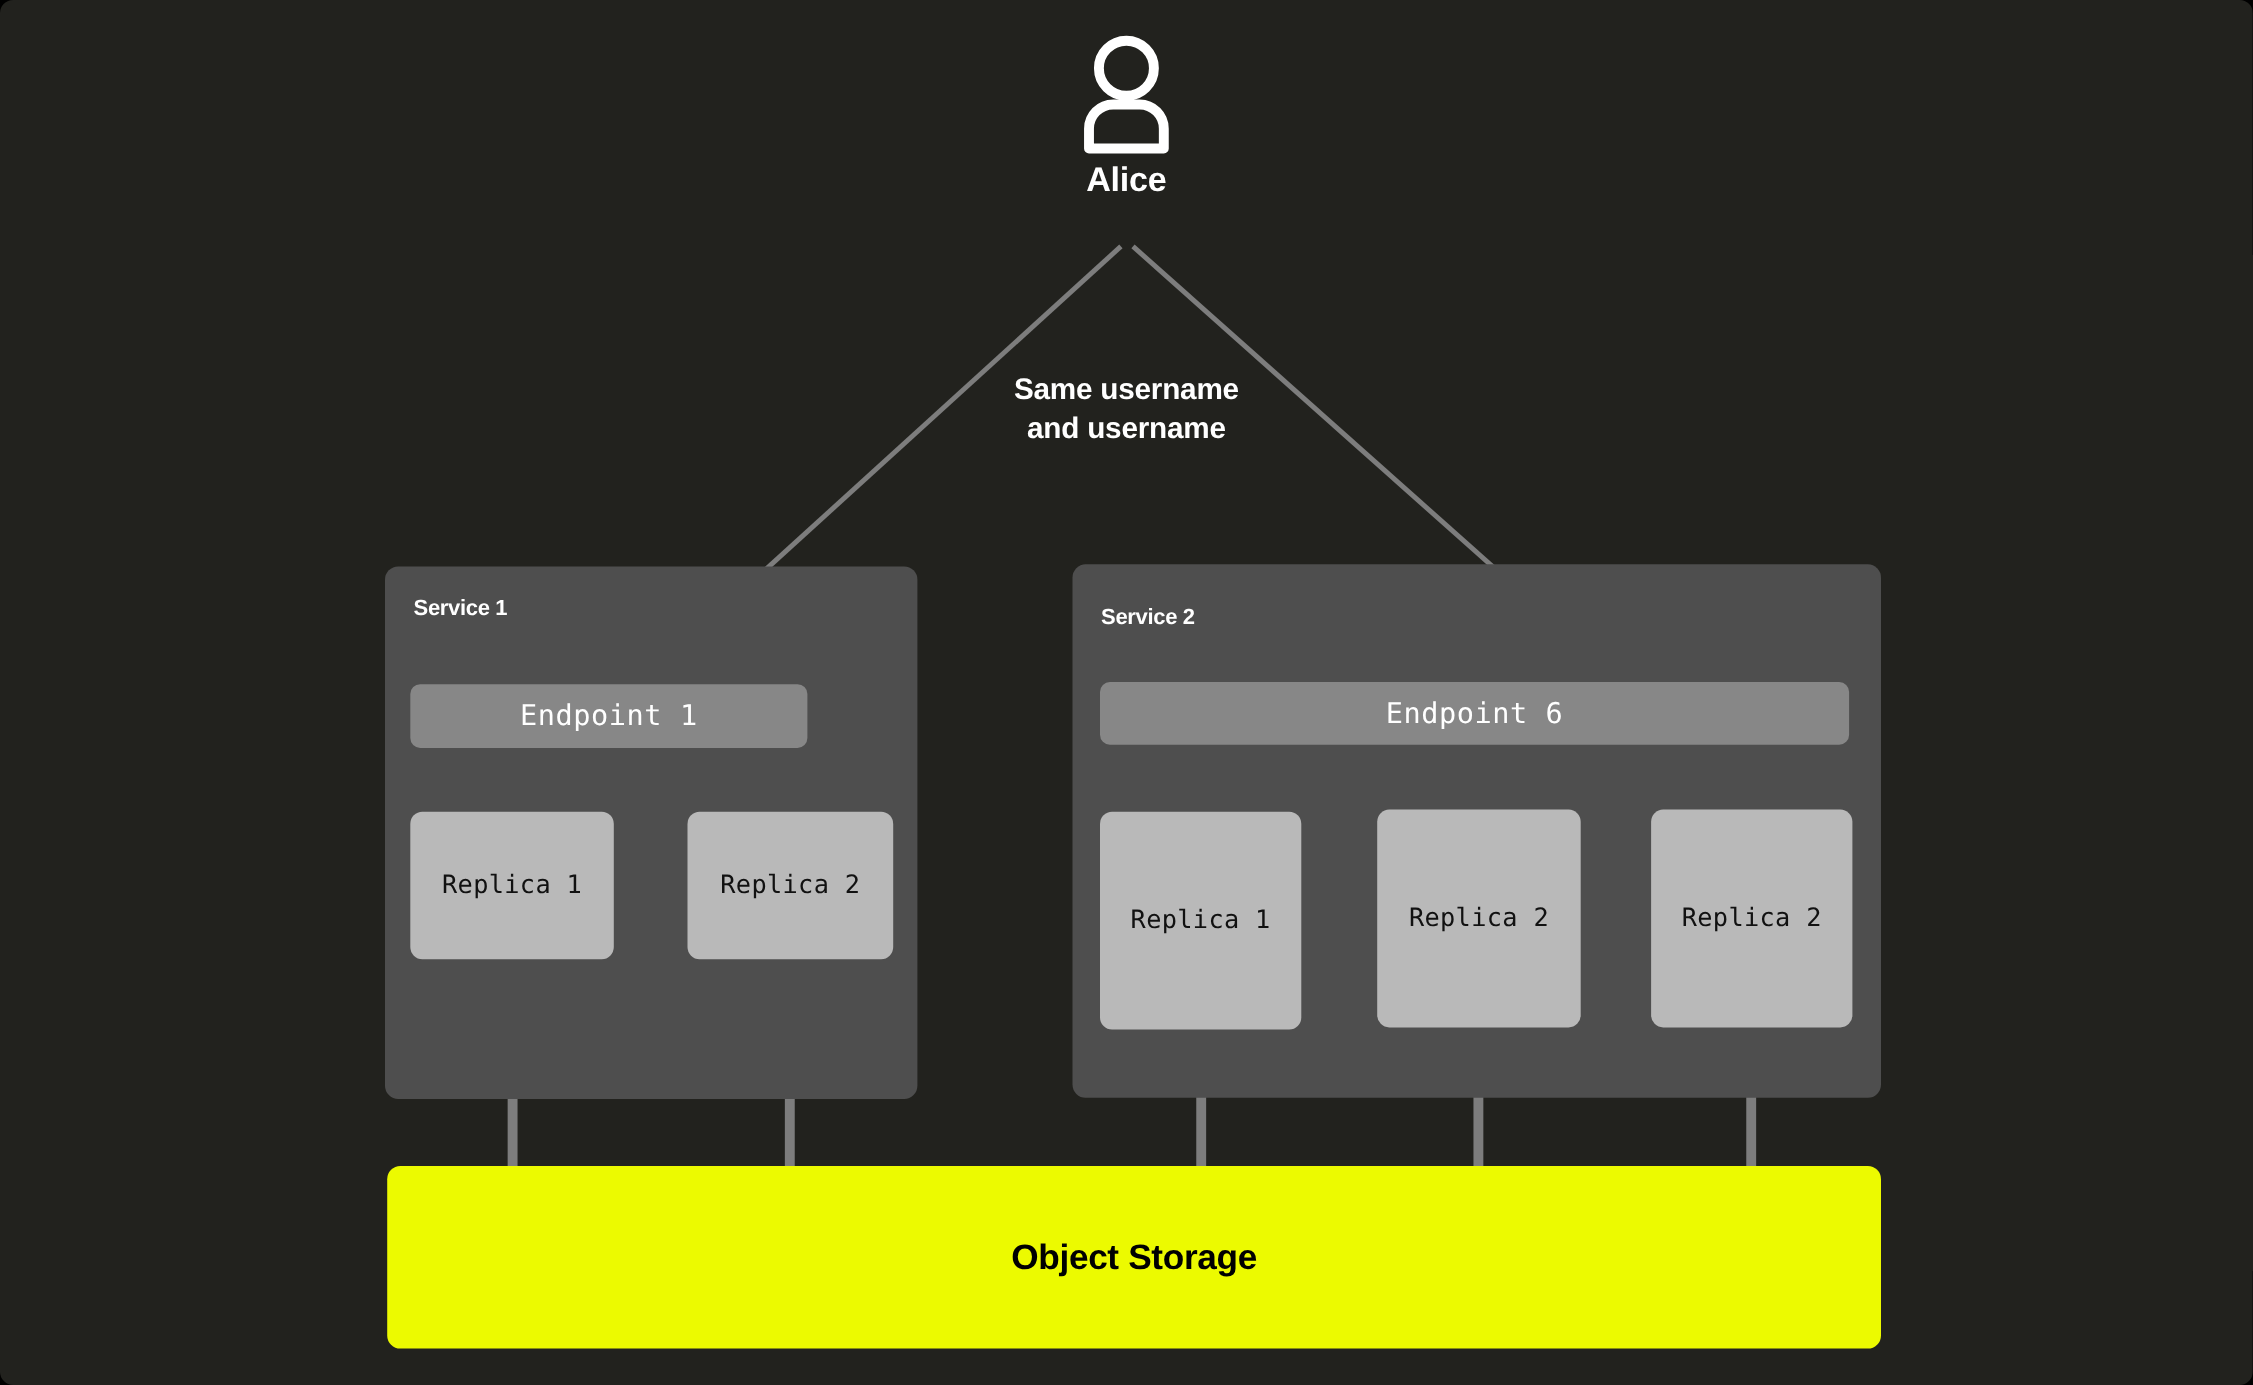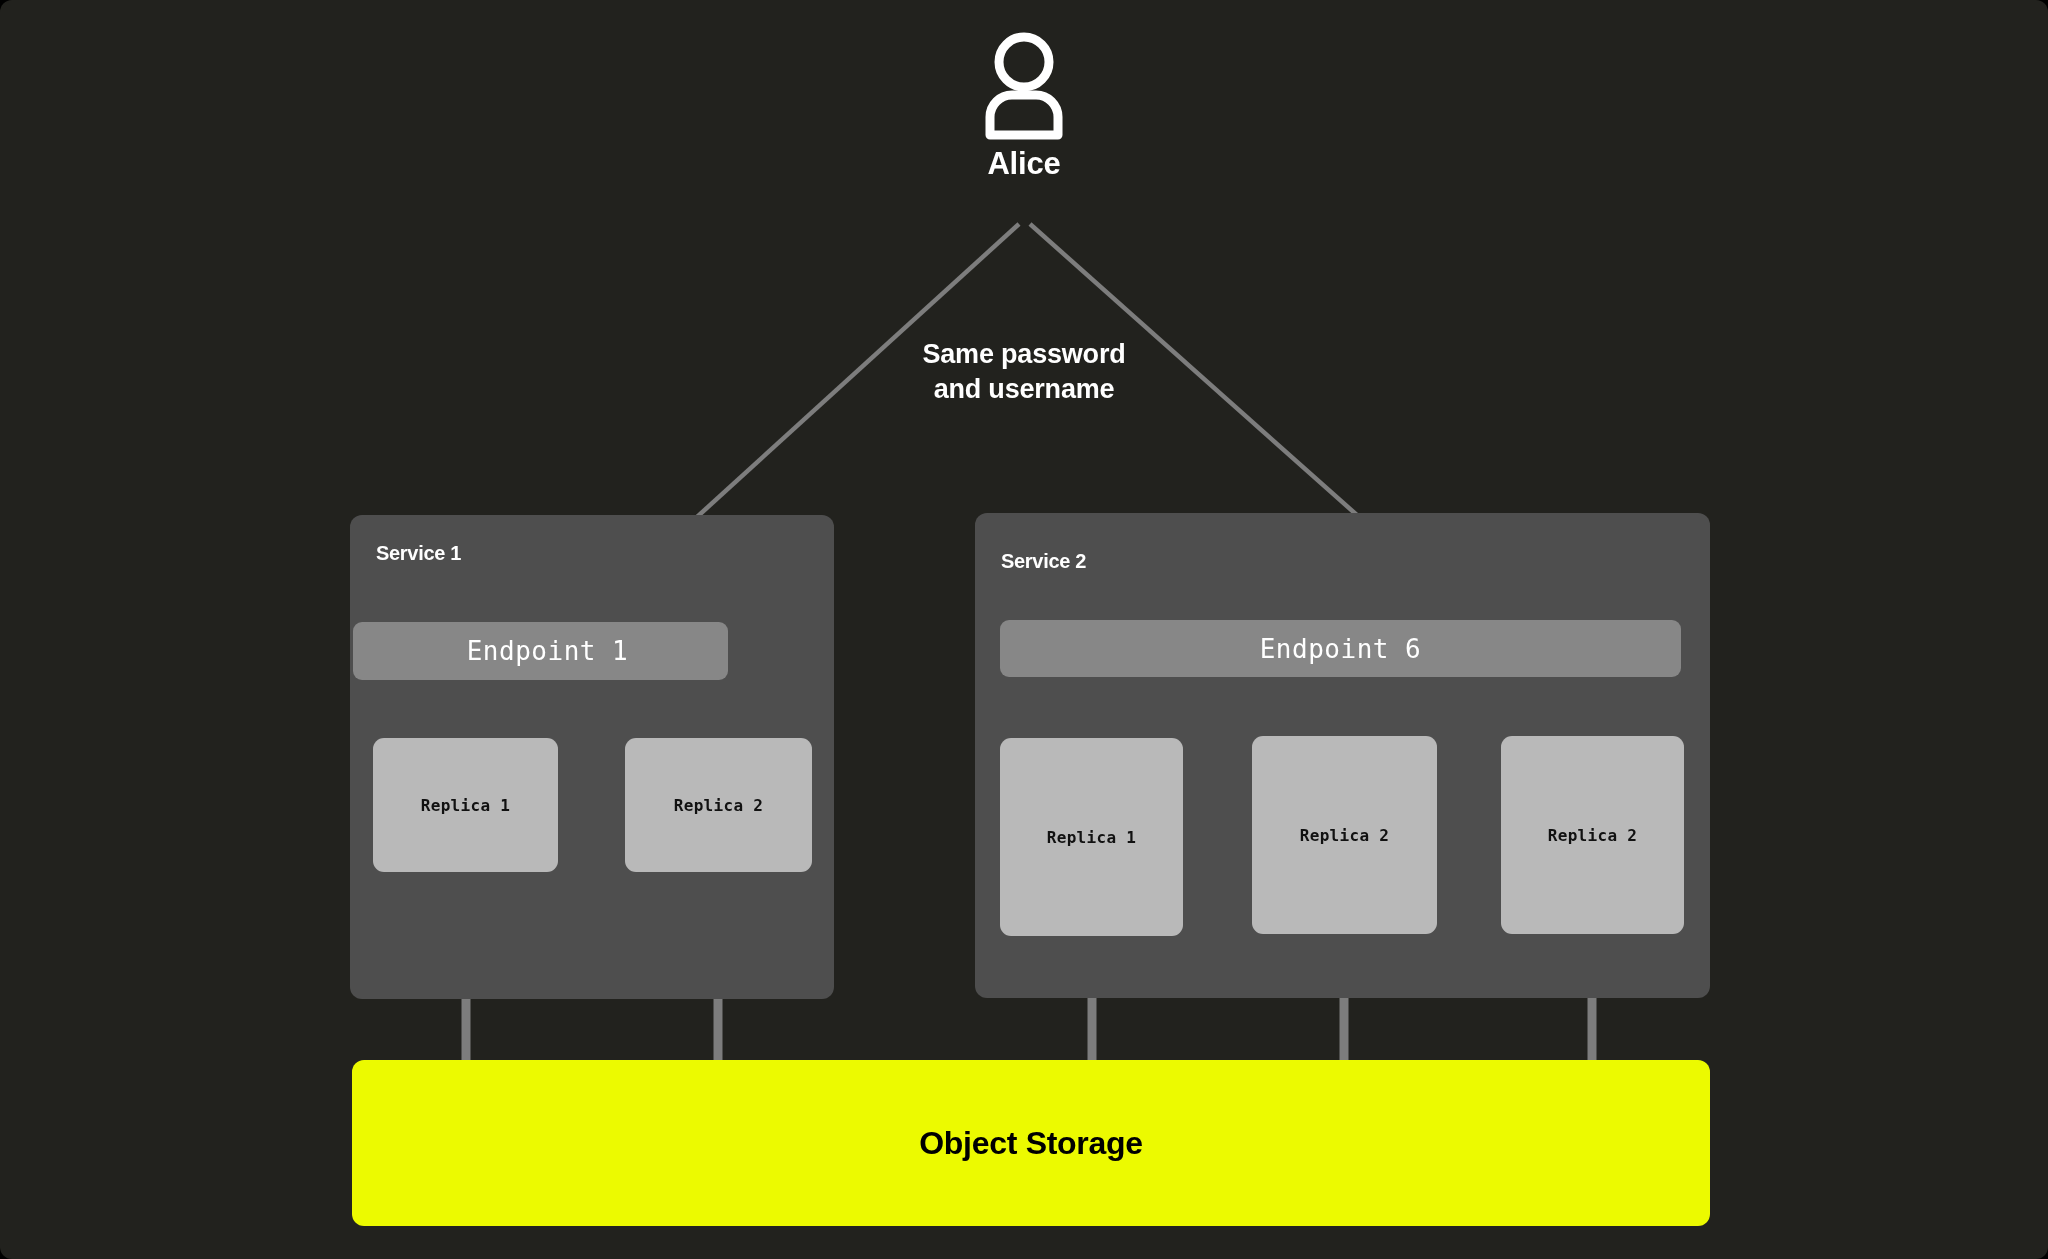--- a/index.html
+++ b/index.html
@@ -89,36 +89,35 @@
     background: #878787;
     border-radius: 9px;
     color: #ffffff;
     font-family: "DejaVu Sans Mono", "Liberation Mono", monospace;
     font-size: 26px;
     display: flex;
     align-items: center;
     justify-content: center;
     letter-spacing: 0.5px;
   }
-  #endpoint-1 { left: 353px; top: 622px; width: 361px; height: 58px; padding-left: 14px; }
+  #endpoint-1 { left: 373px; top: 622px; width: 361px; height: 58px; }
   #endpoint-2 { left: 1000px; top: 620px; width: 681px; height: 57px; }
 
   
   .replica-box {
     position: absolute;
     background: #b9b9b9;
     border-radius: 11px;
     color: #111111;
     font-family: "DejaVu Sans Mono", "Liberation Mono", monospace;
-    font-size: 16px;
+    font-size: 23px;
     display: flex;
     align-items: center;
     justify-content: center;
     letter-spacing: 0.3px;
-    font-weight: bold;
   }
   #s1-replica-0 { left: 373px; top: 738px; width: 185px; height: 134px; }
   #s1-replica-1 { left: 625px; top: 738px; width: 187px; height: 134px; }
   #s2-replica-0 { left: 1000px; top: 738px; width: 183px; height: 198px; }
   #s2-replica-1 { left: 1252px; top: 736px; width: 185px; height: 198px; }
   #s2-replica-2 { left: 1501px; top: 736px; width: 183px; height: 198px; }
 
   
   #object-storage {
     position: absolute;
@@ -172,21 +171,21 @@
 
   <div class="actor">
     <svg class="actor-icon" viewBox="0 0 84 110" xmlns="http://www.w3.org/2000/svg">
       <circle cx="42" cy="32" r="25" fill="none" stroke="#ffffff" stroke-width="9"></circle>
       <path d="M8 105 L8 87 A22 22 0 0 1 30 65 L54 65 A22 22 0 0 1 76 87 L76 105 Z" fill="none" stroke="#ffffff" stroke-width="9" stroke-linejoin="round"></path>
     </svg>
     <div class="actor-label">Alice</div>
   </div>
 
   <div class="edge-note">
-    <div>Same password</div>
+    <div>Same username</div>
     <div>and username</div>
   </div>
 
   <div class="service-panel" id="service-1">
     <div class="service-title">Service 1</div>
   </div>
 
   <div class="service-panel" id="service-2">
     <div class="service-title">Service 2</div>
   </div>

